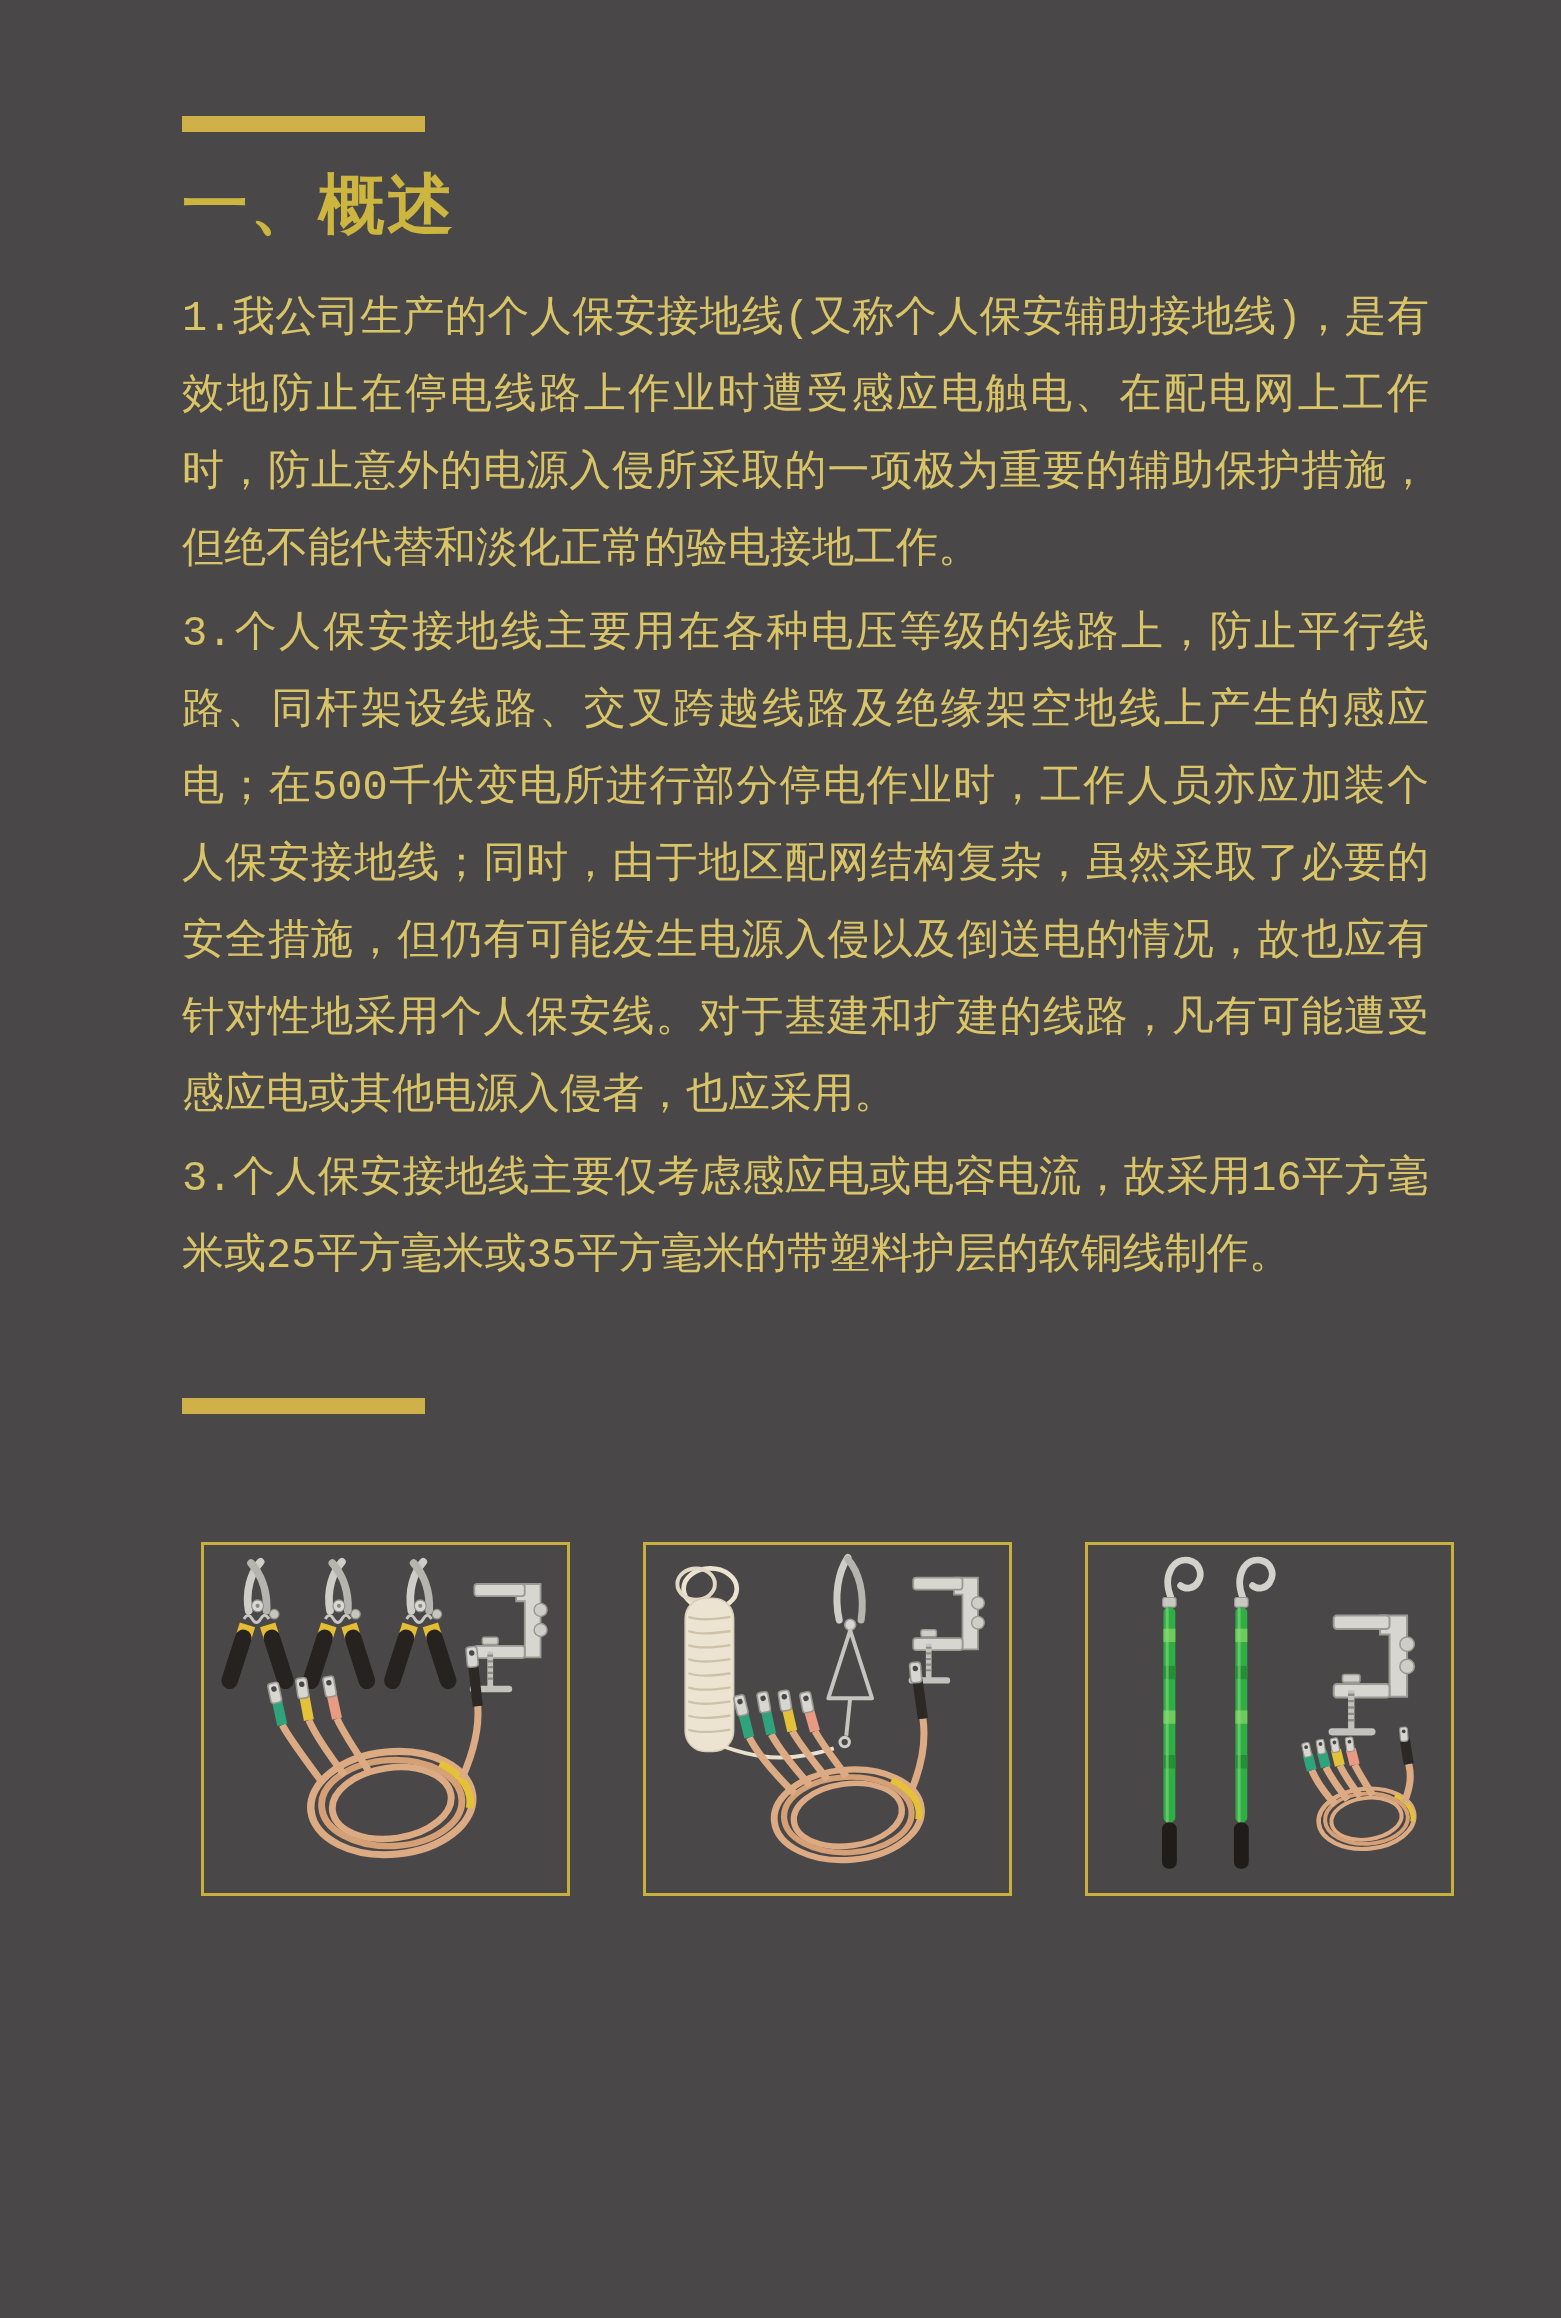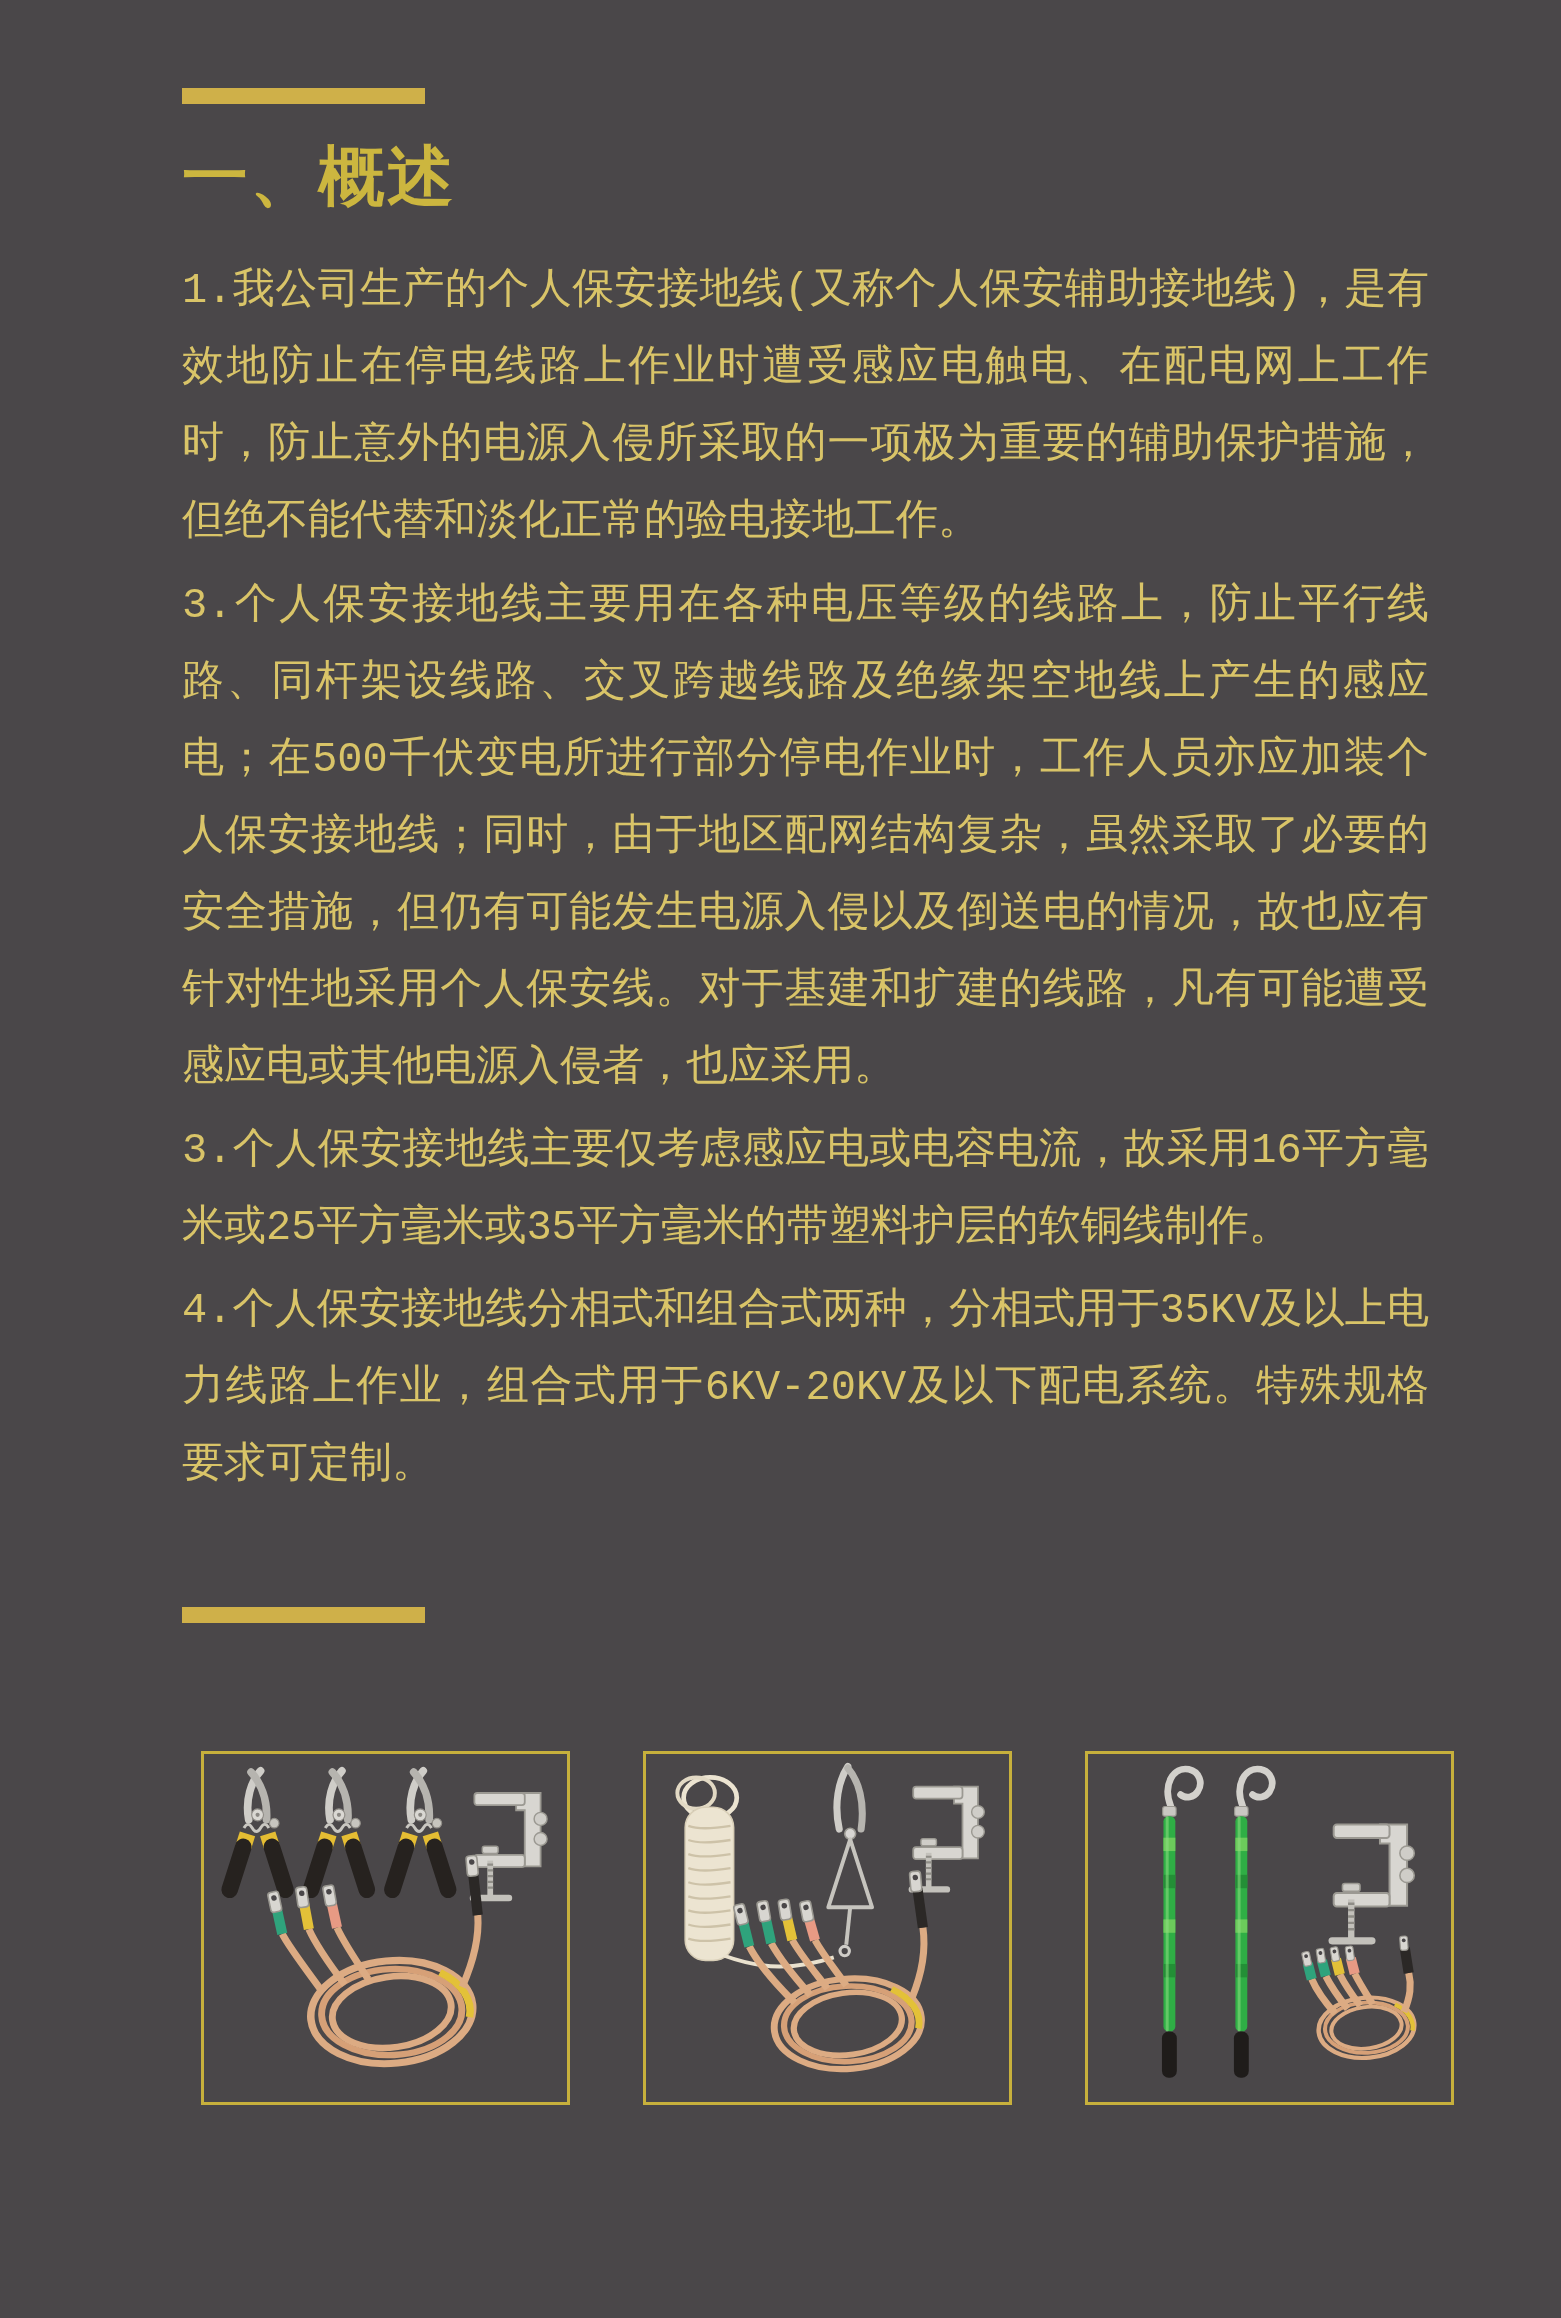--- a/index.html
+++ b/index.html
@@ -3,21 +3,21 @@
 <meta charset="utf-8">
 <style>
   html, body { margin: 0; padding: 0; background: #4A4749; }
   .page {
     position: relative;
     width: 1562px;
     height: 2319px;
     background: #4A4749;
     overflow: hidden;
     box-sizing: border-box;
-    padding-top: 88px;
+    padding-top: 116px;
     font-family: "Liberation Sans", sans-serif;
   }
   .accent-bar {
     width: 243px;
     height: 16.4px;
     margin-left: 182px;
     background: #CFB049;
   }
   .accent-bar.two { margin-top: 103px; }
   h1.section-heading {
@@ -110,21 +110,20 @@
 <div class="page">
 
   <div class="accent-bar"></div>
 
   <h1 class="section-heading">一、概述</h1>
 
   <div class="paras">
     <p>1.我公司生产的个人保安接地线(又称个人保安辅助接地线)，是有效地防止在停电线路上作业时遭受感应电触电、在配电网上工作时，防止意外的电源入侵所采取的一项极为重要的辅助保护措施，但绝不能代替和淡化正常的验电接地工作。</p>
     <p>3.个人保安接地线主要用在各种电压等级的线路上，防止平行线路、同杆架设线路、交叉跨越线路及绝缘架空地线上产生的感应电；在500千伏变电所进行部分停电作业时，工作人员亦应加装个人保安接地线；同时，由于地区配网结构复杂，虽然采取了必要的安全措施，但仍有可能发生电源入侵以及倒送电的情况，故也应有针对性地采用个人保安线。对于基建和扩建的线路，凡有可能遭受感应电或其他电源入侵者，也应采用。</p>
     <p>3.个人保安接地线主要仅考虑感应电或电容电流，故采用16平方毫米或25平方毫米或35平方毫米的带塑料护层的软铜线制作。</p>
-    <p>4.个人保安接地线分相式和组合式两种，分相式用于35KV及以上电力线路上作业，组合式用于6KV-20KV及以下配电系统。特殊规格要求可定制。</p>
   </div>
 
   <div class="accent-bar two"></div>
 
 
   <div class="products">
 
     <figure class="product">
       <div class="product-box">
         <svg viewBox="0 0 464 445">

